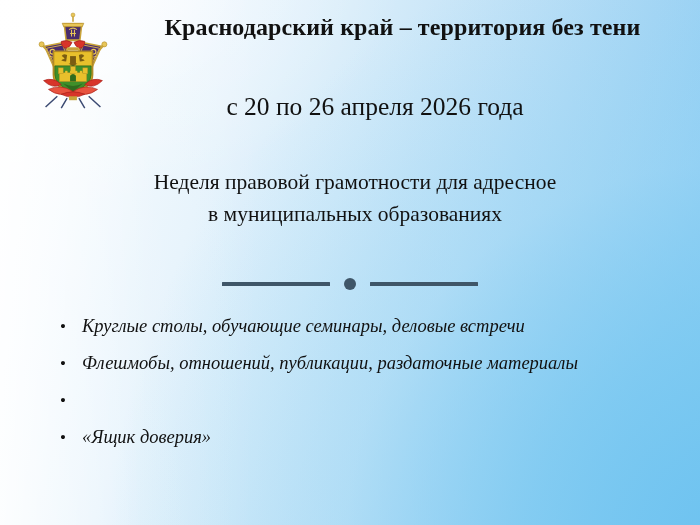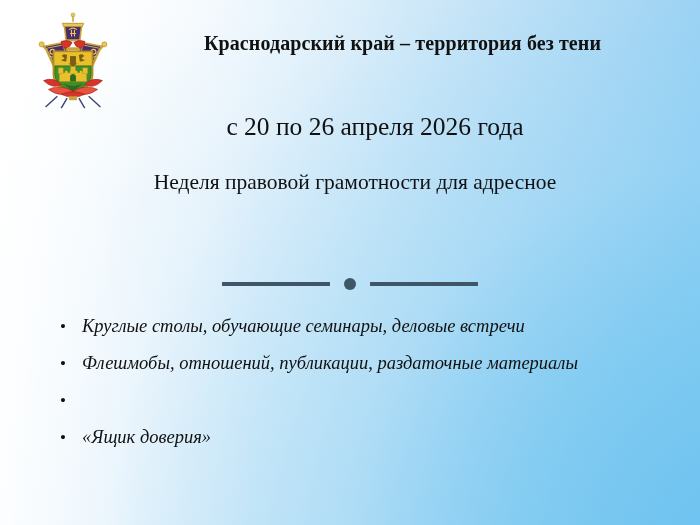--- a/index.html
+++ b/index.html
@@ -71,35 +71,35 @@
     left: 24px;
     top: 12px;
     width: 98px;
     height: 98px;
   }
 
   
   .title {
     position: absolute;
     left: 130px;
-    top: 31px;
+    top: 13px;
     width: 545px;
     text-align: center;
-    font-size: 20px;
+    font-size: 24px;
     font-weight: bold;
     letter-spacing: 0.1px;
     line-height: 1.2;
     white-space: nowrap;
   }
 
   
   .dateline {
     position: absolute;
     left: 110px;
-    top: 112px;
+    top: 92px;
     width: 530px;
     text-align: center;
     font-size: 25.5px;
     font-weight: normal;
     line-height: 1.2;
     white-space: nowrap;
   }
 
   
   .subtitle {
@@ -267,20 +267,21 @@
         </g>
       </svg>
     </div>
 
     <div class="title">Краснодарский край – территория без тени</div>
 
     <div class="dateline">с 20 по 26 апреля 2026 года</div>
 
     <div class="subtitle">
       <span class="ln">Неделя правовой грамотности для адресное</span>
+      <span class="ln">в муниципальных образованиях</span>
     </div>
 
     <div class="divider">
       <span class="bar"></span>
       <span class="dot"></span>
       <span class="bar"></span>
     </div>
 
     <div class="bullets">
 

